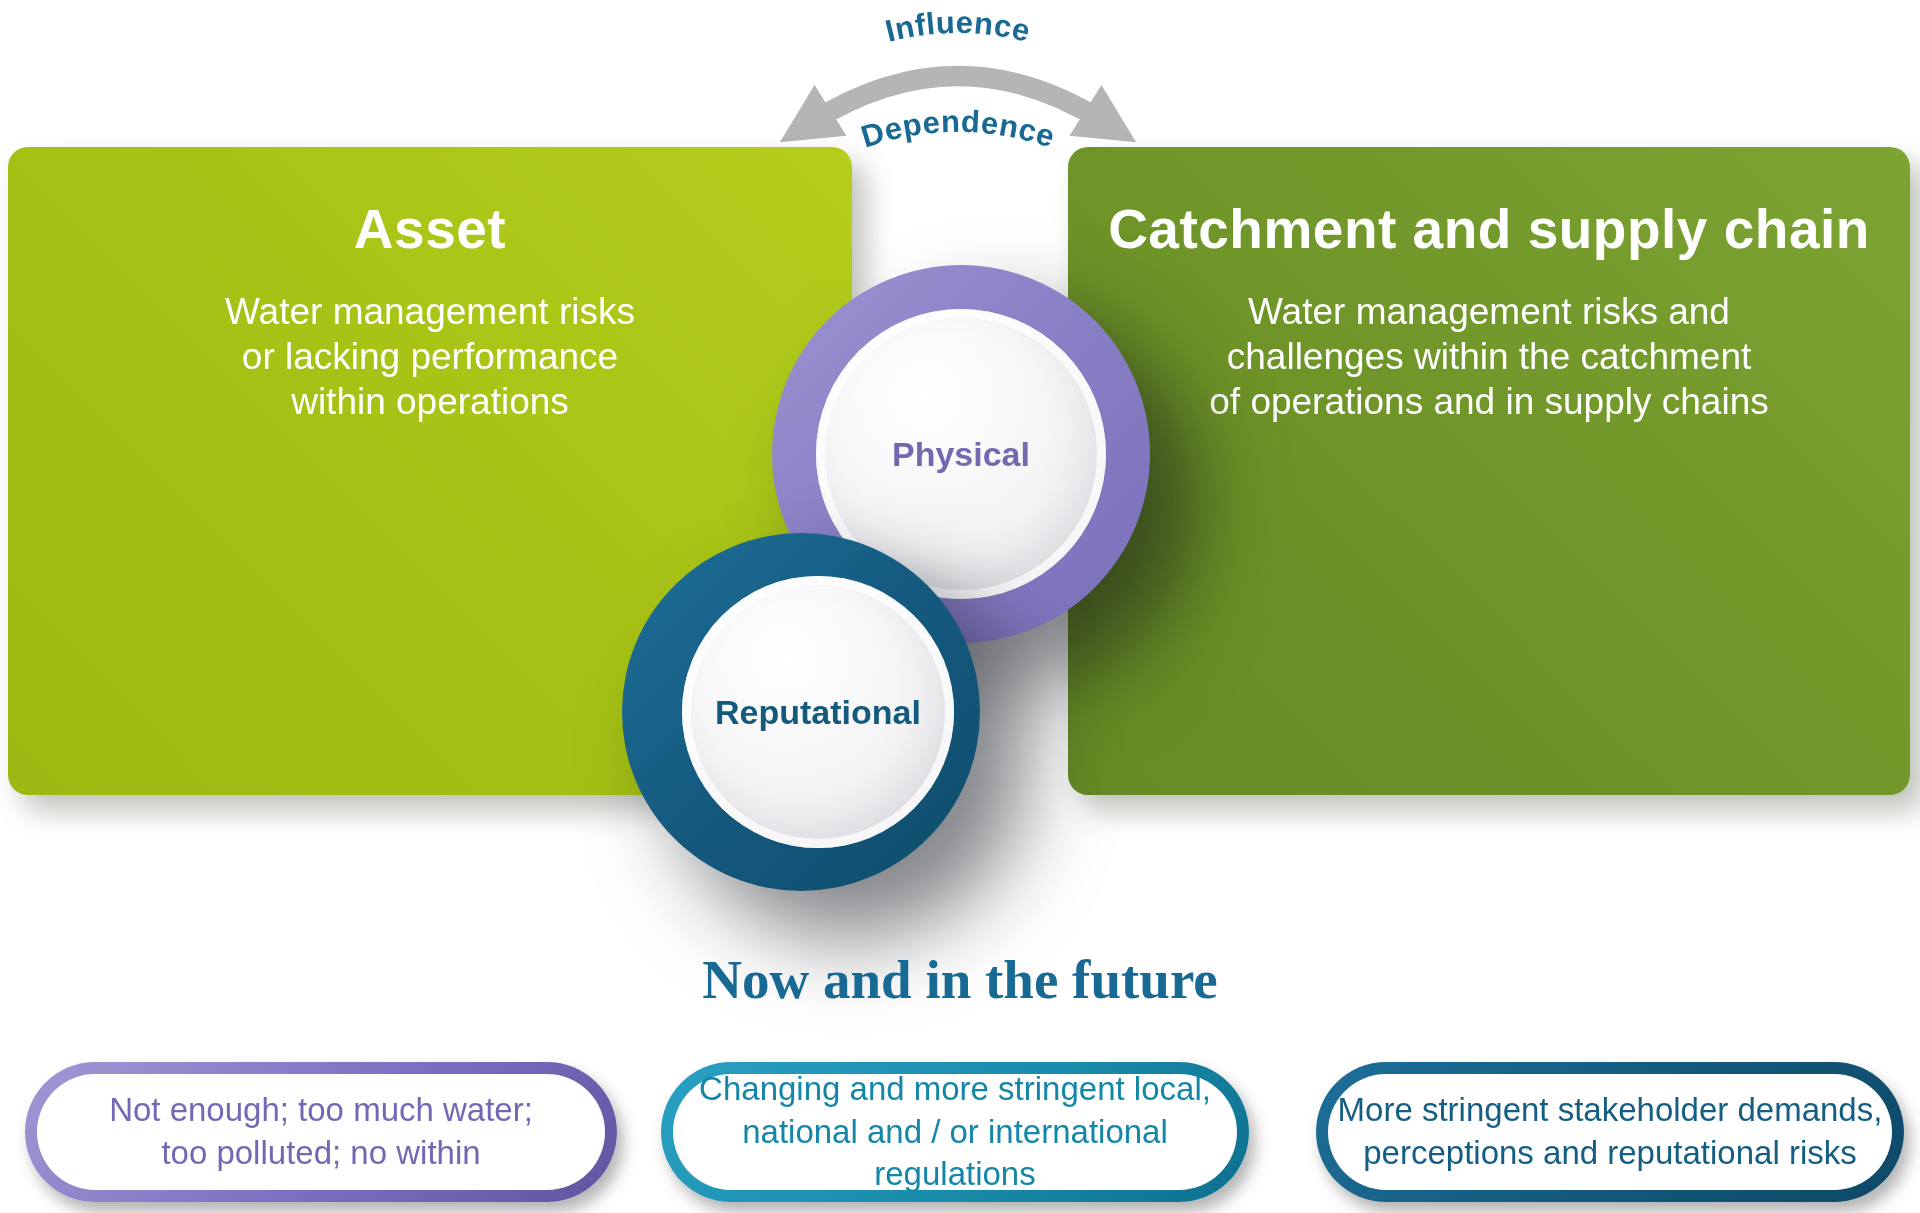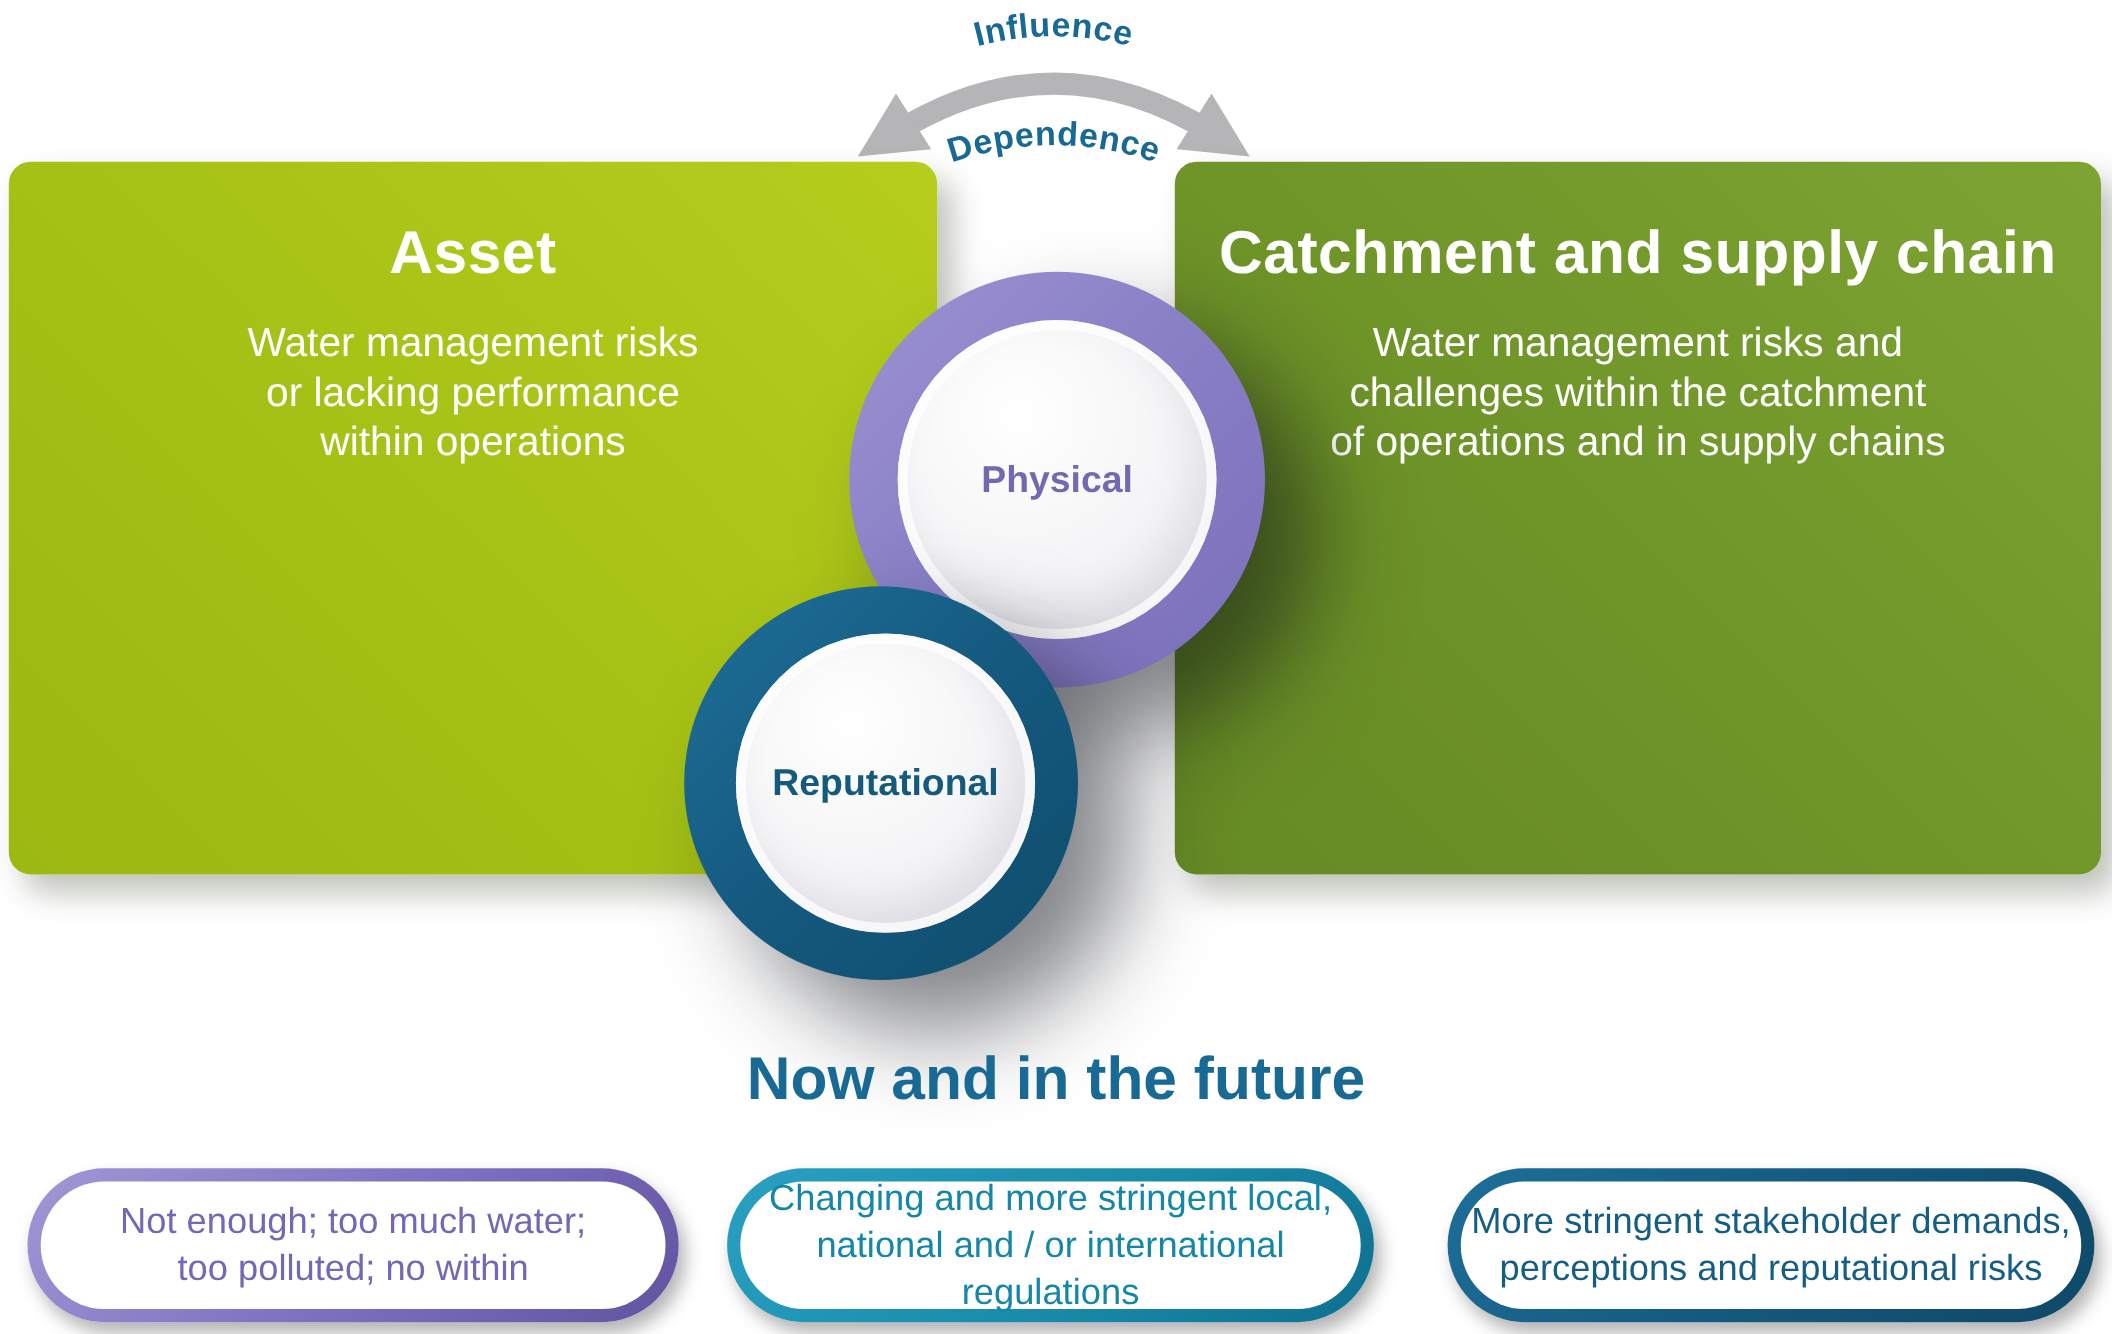--- a/index.html
+++ b/index.html
@@ -23,41 +23,41 @@
   
   .circle{position:absolute;border-radius:50%;}
   .circle .inner{
     position:absolute;border-radius:50%;
     background:radial-gradient(circle at 38% 30%, #ffffff 0%, #f4f4f6 55%, #ececef 85%);
     box-shadow:inset 0 0 0 9px rgba(255,255,255,0.75), inset -14px -20px 40px rgba(140,140,160,0.20);
     display:flex;align-items:center;justify-content:center;
     font-weight:700;font-size:34px;
   }
   .circle.physical{
-    left:772px;top:247px;width:378px;height:378px;z-index:2;
+    left:772px;top:265px;width:378px;height:378px;z-index:2;
     background:linear-gradient(135deg,#9c93d2 0%,#8a80c6 45%,#7a6fba 100%);
     filter:drop-shadow(48px 48px 42px rgba(8,12,20,0.50));
   }
   .circle.physical .inner{left:44px;top:44px;width:290px;height:290px;color:#7468b1;}
   .circle.reputational{
     left:622px;top:533px;width:358px;height:358px;z-index:3;
     background:linear-gradient(135deg,#1e7099 0%,#15597f 50%,#0e4d6b 100%);
     filter:drop-shadow(48px 48px 42px rgba(8,12,20,0.50));
   }
-  .circle.reputational .inner{left:47px;top:43px;width:272px;height:272px;color:#135a7d;}
+  .circle.reputational .inner{left:60px;top:43px;width:272px;height:272px;color:#135a7d;}
   .circle.regulatory{
     left:925px;top:533px;width:358px;height:358px;z-index:4;
     background:linear-gradient(135deg,#23a6c9 0%,#1591b3 50%,#0f7ea0 100%);
     filter:drop-shadow(48px 48px 42px rgba(8,12,20,0.50));
   }
   .circle.regulatory .inner{left:43px;top:43px;width:272px;height:272px;color:#1389ad;}
   
   .future-heading{
     position:absolute;left:960px;top:948px;transform:translateX(-50%);
-    z-index:5;font-size:55px;font-weight:700;color:#186a95;white-space:nowrap;
+    z-index:5;font-size:55px;font-weight:700;color:#186a95;white-space:nowrap;font-family:Liberation Serif, serif;
   }
   
   .pill{
     position:absolute;top:1062px;height:140px;border-radius:80px;padding:0;z-index:5;
     box-shadow:6px 10px 16px rgba(0,0,0,0.30);
   }
   .pill-inner{
     position:absolute;left:12px;top:12px;right:12px;bottom:12px;border-radius:70px;background:#ffffff;
     display:flex;align-items:center;justify-content:center;text-align:center;
     font-size:33px;line-height:1.3;white-space:pre-line;

